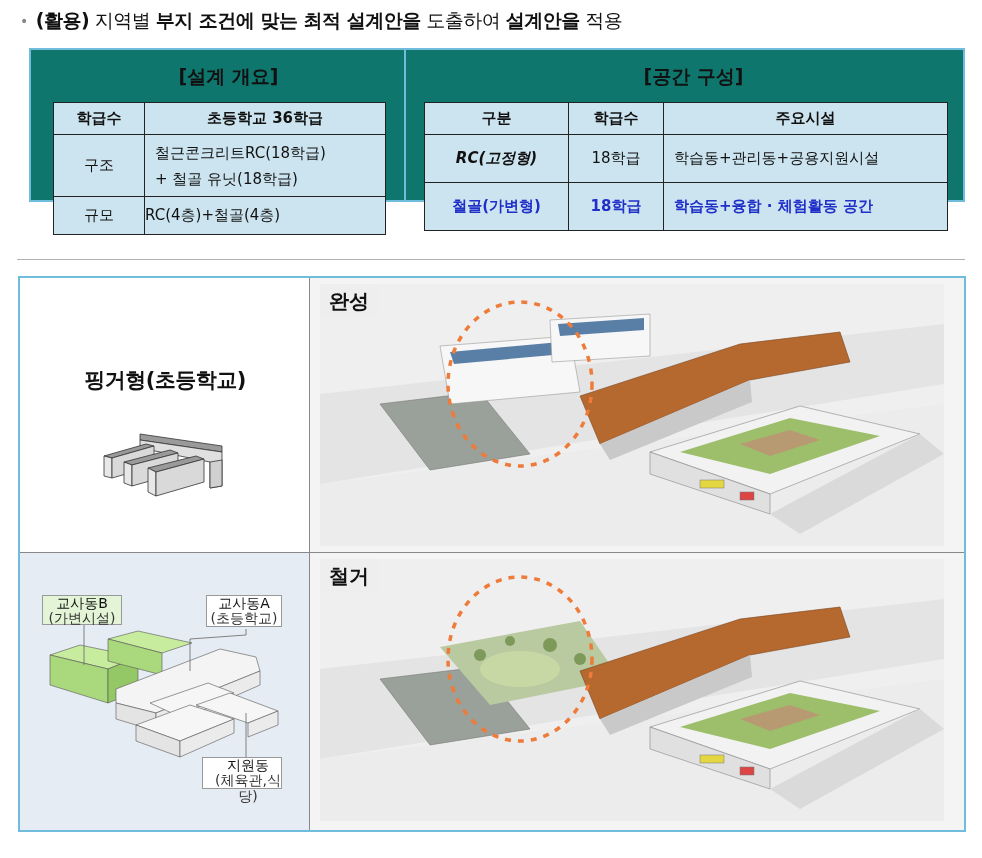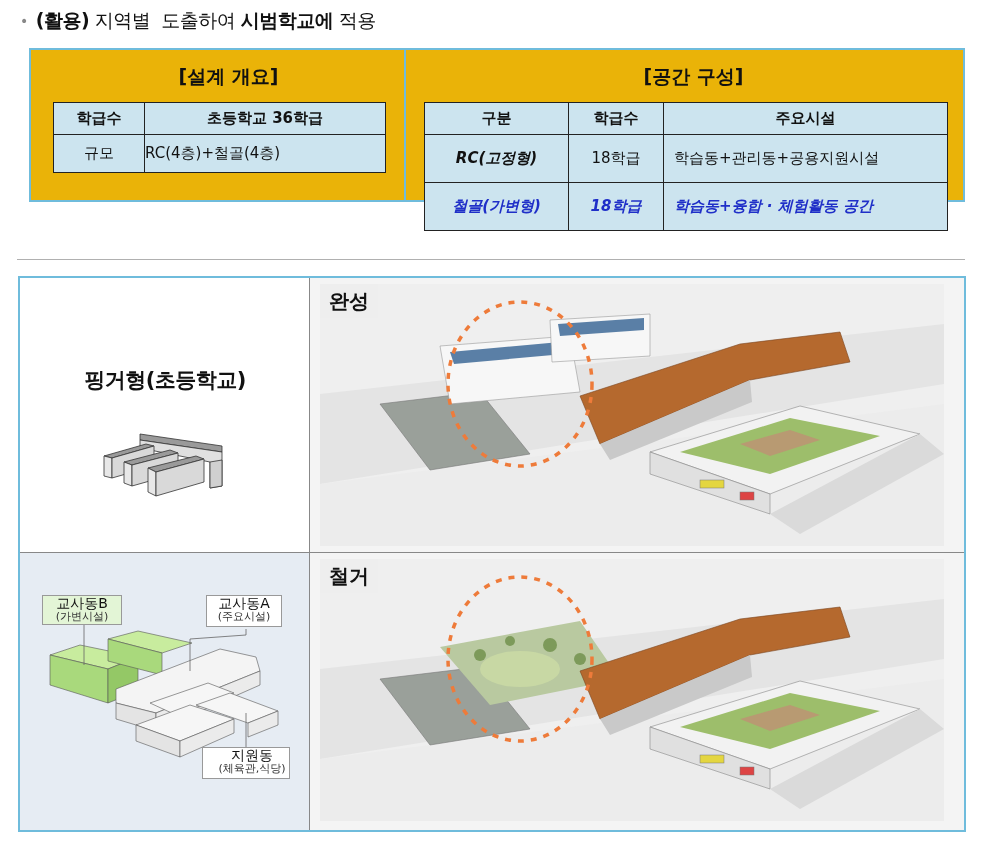--- a/index.html
+++ b/index.html
@@ -9,42 +9,42 @@
   .headline {
     position: absolute; left: 20px; top: 6px; height: 30px;
     display: flex; align-items: center; font-size: 19px; letter-spacing: -0.5px;
   }
   .headline .bullet { color: #888; font-size: 14px; margin-right: 8px; }
   .headline b { font-weight: bold; }
   .headline .plain { font-weight: normal; }
 
   .top-panel {
     position: absolute; left: 29px; top: 48px; width: 936px; height: 154px;
-    background: #eab308; border: 2px solid #6fbcdc; display: flex;
+    background: #0f766e; border: 2px solid #6fbcdc; display: flex;
   }
   .panel-left { width: 375px; border-right: 2px solid #6fbcdc; padding: 0 0 0 22px; }
   .panel-right { flex: 1; padding: 0 0 8px 18px; }
   .panel-title {
     text-align: center; font-size: 19px; font-weight: bold; height: 52px; line-height: 52px;
   }
   table { border-collapse: collapse; background: #cce4ef; }
   td, th { border: 1.5px solid #222; font-size: 15px; text-align: center; vertical-align: middle; }
   th { font-weight: bold; height: 32px; margin-top: 20px; }
   .t1 { width: 333px; }
   .t1 .c1 { width: 91px; }
   .t1 td { height: 30px; }
   .t1 .multi { text-align: left; padding-left: 10px; line-height: 26px; height: 62px; }
   .t1 .left { text-align: left; height: 38px; }
   .t2 { width: 524px; }
   .t2 .c1 { width: 144px; }
   .t2 .c2 { width: 95px; }
   .t2 td { height: 48px; }
   .t2 .facility { text-align: left; padding-left: 10px; }
   .t2 .bold { font-weight: bold; font-style: italic; }
-  .t2 .blue td { color: #1f2fc8; font-weight: bold; font-style: italic; }
+  .t2 .blue td { color: #1f2fc8; font-weight: bold; }
 
   .divider { position: absolute; left: 17px; top: 259px; width: 948px; height: 1px; background: #b0b0b0; }
 
   .bottom-panel {
     position: absolute; left: 18px; top: 276px; width: 948px; height: 556px;
     border: 2px solid #6fbcdc; background: #fff;
   }
   .cell { position: absolute; }
   .cell-a { left: 0; top: 0; width: 290px; height: 275px; border-right: 1px solid #888; border-bottom: 1px solid #888; background: #fff; }
   .cell-b { left: 290px; top: 0; width: 654px; height: 275px; border-bottom: 1px solid #888; background: #f4f4f4; }
@@ -60,45 +60,53 @@
   .photo-label {
     position: absolute; left: 10px; top: 6px; width: 58px; height: 34px; background: #eeeeee;
     font-size: 20px; font-weight: bold; display: flex; align-items: center; justify-content: center;
   }
   .scene { position: absolute; left: 10px; top: 6px; width: 624px; height: 262px; }
 
   .callout {
     position: absolute; background: #fff; border: 1px solid #999; text-align: center; line-height: 1.1;
   }
   .callout .main { font-size: 14px; font-weight: normal; }
-  .callout .sub { font-size: 11px; color: #333; }
+  .callout .sub { font-size: 14px; color: #333; }
   .callout.green { background: #e3f5d6; }
 </style>
 </head>
 <body>
 
 <div class="headline">
   <span class="bullet">•</span>
   <b>(활용)</b>
   <span class="plain" style="white-space:pre"> 지역별 </span>
+  <b>부지 조건에 맞는 최적 설계안을</b>
   <span class="plain" style="white-space:pre"> 도출하여 </span>
-  <b>시범학교에</b>
+  <b>설계안을</b>
   <span class="plain" style="white-space:pre"> 적용</span>
 </div>
 
 <div class="top-panel">
   <div class="panel-left">
     <div class="panel-title">[설계 개요]</div>
     <table class="t1">
       <tbody>
           <tr>
         <th class="c1">학급수</th>
         <th>초등학교 36학급</th>
       </tr>
       <tr>
+        <td class="c1">구조</td>
+        <td class="multi">
+          <div>철근콘크리트RC(18학급)</div>
+          <div>+ 철골 유닛(18학급)</div>
+        </td>
+      </tr>
+      <tr>
         <td class="c1">규모</td>
         <td class="left">RC(4층)+철골(4층)</td>
       </tr>
     </tbody>
       </table>
   </div>
   <div class="panel-right">
     <div class="panel-title">[공간 구성]</div>
     <table class="t2">
       <tbody>
@@ -209,23 +217,23 @@
       <line x1="226" y1="76" x2="226" y2="82" stroke="#666" stroke-width="0.8"></line>
       <polyline points="226,82 170,86 170,118" fill="none" stroke="#666" stroke-width="0.8"></polyline>
       <line x1="226" y1="160" x2="226" y2="208" stroke="#666" stroke-width="0.8"></line>
     </svg>
     <div class="callout green" style="left:22px;top:42px;width:80px;height:30px;">
       <div class="main">교사동B</div>
       <div class="sub">(가변시설)</div>
     </div>
     <div class="callout" style="left:186px;top:42px;width:76px;height:32px;">
       <div class="main">교사동A</div>
-      <div class="sub">(주요시설)</div>
+      <div class="sub">(초등학교)</div>
     </div>
-    <div class="callout" style="left:182px;top:194px;width:88px;height:32px;padding-left:12px;">
+    <div class="callout" style="left:182px;top:204px;width:80px;height:32px;padding-left:12px;">
       <div class="main">지원동</div>
       <div class="sub">(체육관,식당)</div>
     </div>
   </div>
 
   <div class="cell cell-d">
     <svg class="scene" viewBox="0 0 624 262" preserveAspectRatio="none">
       <rect x="0" y="0" width="624" height="262" fill="#efefef"></rect>
       <polygon points="0,110 624,40 624,100 0,200" fill="#e4e4e4"></polygon>
       <polygon points="0,200 624,120 624,262 0,262" fill="#ececec"></polygon>

